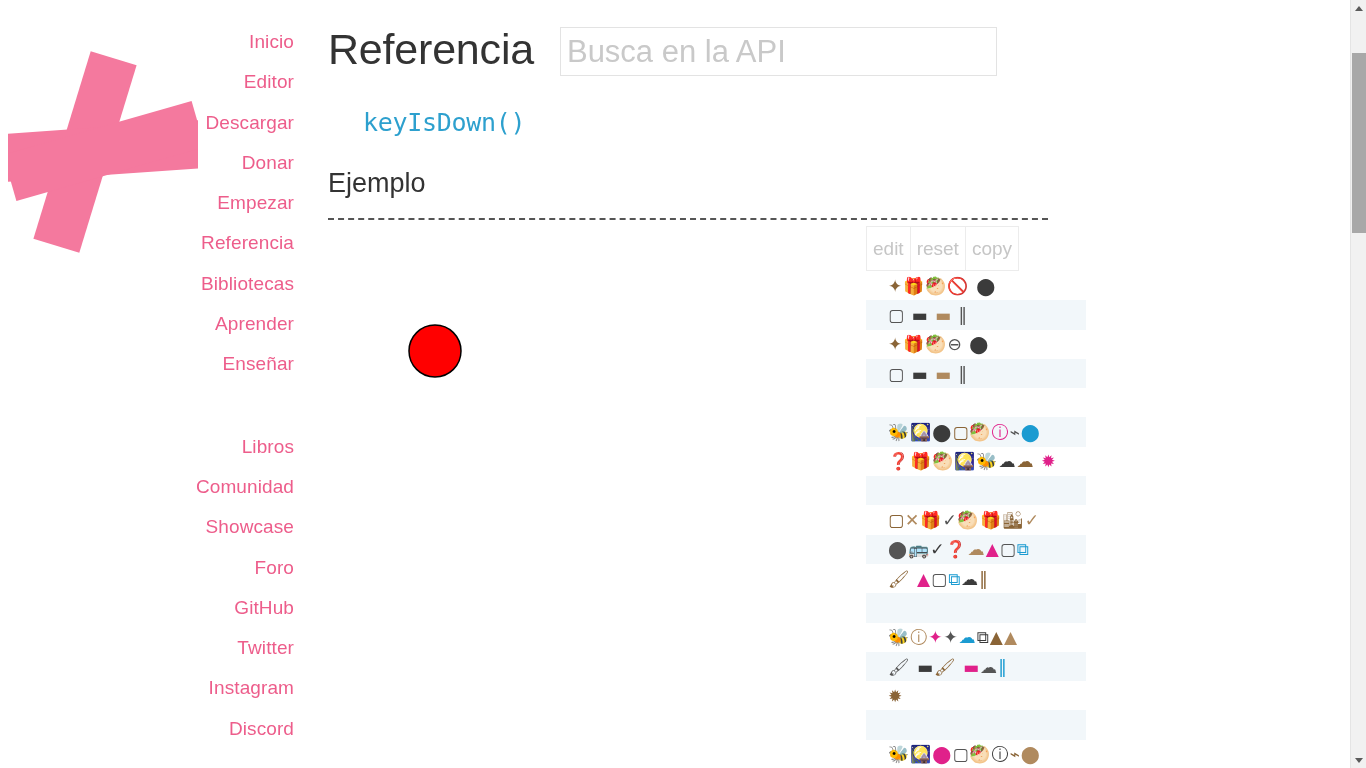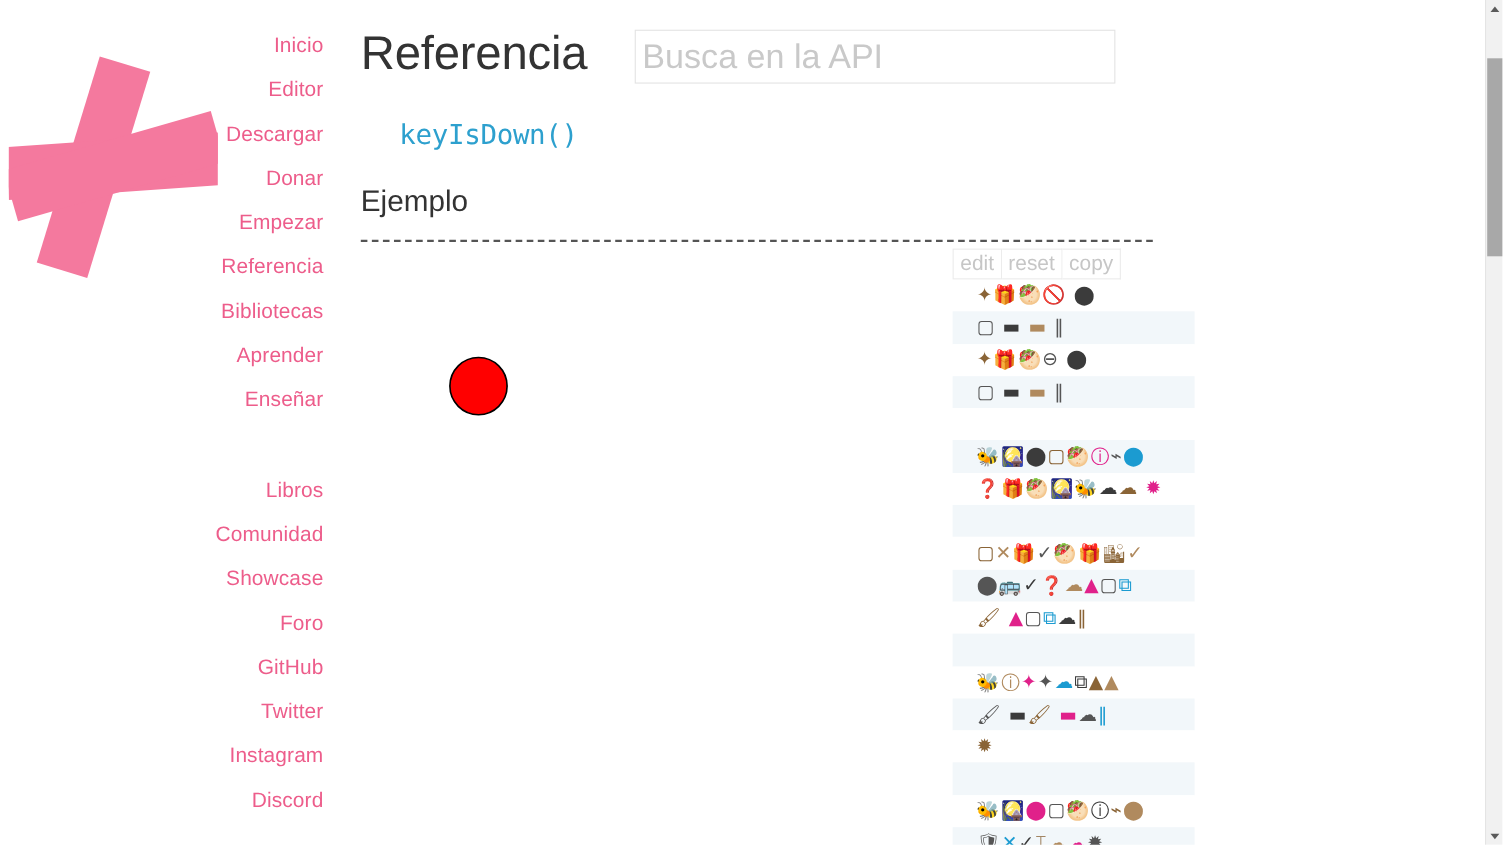--- a/index.html
+++ b/index.html
@@ -43,21 +43,21 @@
     display: flex; align-items: flex-start;
   }
   #page-title {
     font-size: 43px;
     line-height: 54px;
     color: #333333;
     font-weight: 400;
     letter-spacing: -0.2px;
   }
   #search-box {
-    margin-left: 43px;
+    margin-left: 26px;
     margin-top: 5px;
     width: 437px; height: 49px;
     border: 1px solid #e3e3e3;
     background: #fff;
     display: flex; align-items: center;
     padding-left: 6px;
   }
   #search-input {
     border: 0; outline: 0; width: 100%;
     font-family: "Liberation Sans", sans-serif;
@@ -90,21 +90,21 @@
   
   #example { position: absolute; left: 18px; top: 226px; width: 1020px; }
   #canvas-area { position: absolute; left: 57px; top: 75px; width: 100px; height: 100px; }
   #canvas-area svg { display: block; }
 
   
   #code-panel {
     position: absolute; left: 538px; top: 0;
     width: 220px;
   }
-  #code-buttons { display: flex; height: 28px; }
+  #code-buttons { display: flex; height: 45px; }
   .code-btn {
     border: 1px solid #ececec;
     border-left: none;
     background: #fff;
     color: #c6c6c6;
     font-family: "Liberation Sans", sans-serif;
     font-size: 19px;
     line-height: 26px;
     padding: 0 6px;
     cursor: pointer;

